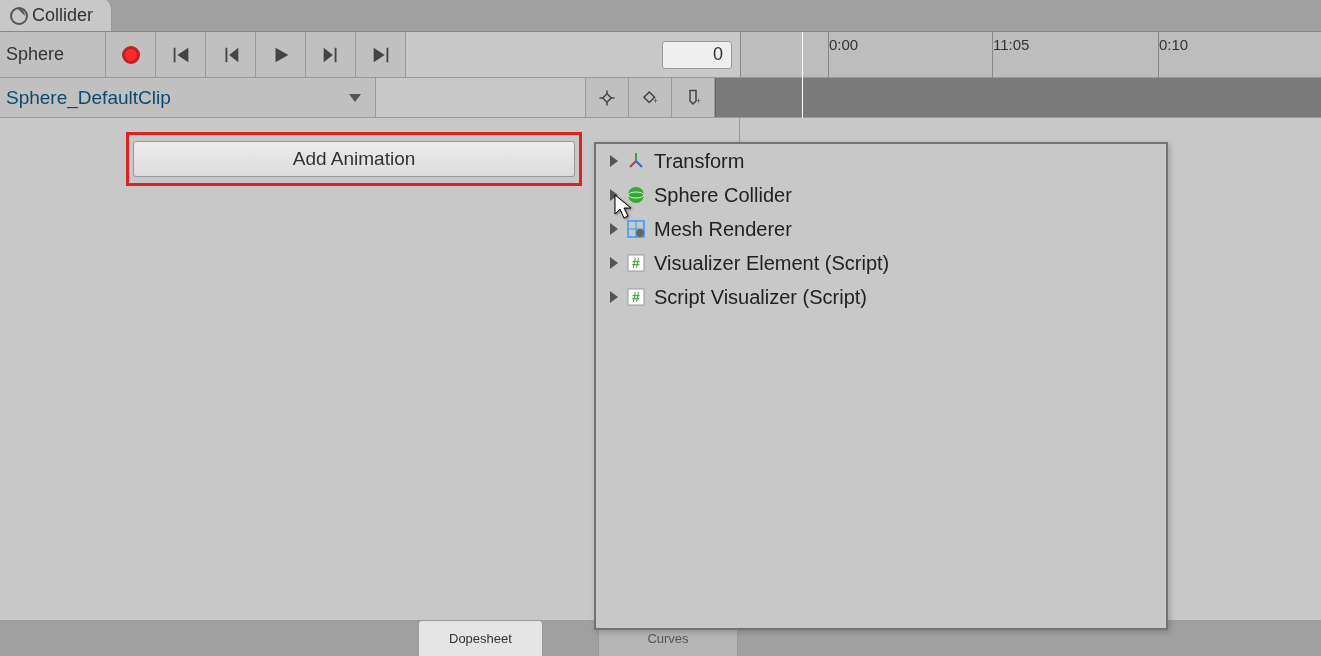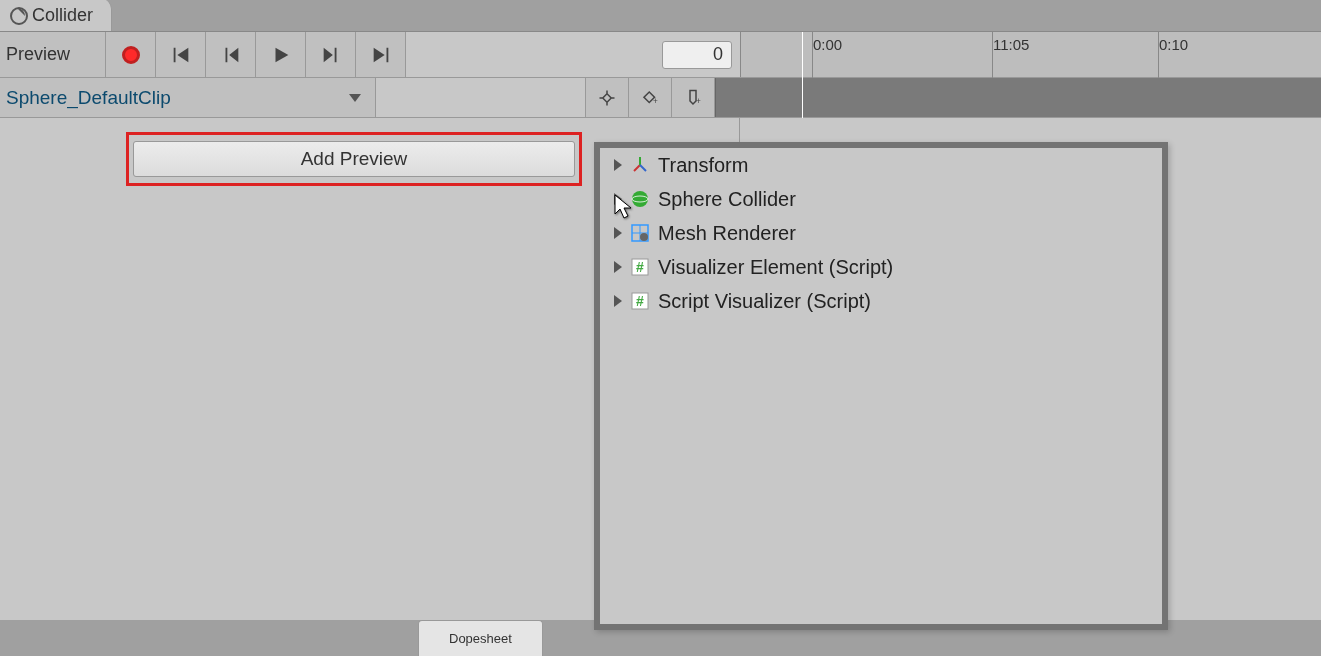--- a/index.html
+++ b/index.html
@@ -35,21 +35,21 @@
   .playhead { position: absolute; left: 86px; top: -46px; width: 1px; height: 86px; background: #fff; }
 
   
   .main-area { position: absolute; top: 118px; left: 0; right: 0; bottom: 36px; display: flex; }
   .left-panel { width: 740px; position: relative; border-right: 1px solid #999; }
   .add-prop-wrap { position: absolute; left: 126px; top: 14px; width: 456px; height: 54px; border: 3px solid #d22; display: flex; align-items: center; justify-content: center; padding: 4px; }
   .add-prop-btn { width: 100%; height: 36px; background: linear-gradient(#ececec, #dcdcdc); border: 1px solid #999; border-radius: 3px; font-size: 19px; color: #333; }
   .right-panel { flex: 1; background: #c8c8c8; }
 
   
-  .prop-popup { position: absolute; left: 594px; top: 142px; width: 574px; height: 488px; background: #c8c8c8; border: 6px solid #737373; box-shadow: 2px 2px 6px rgba(0,0,0,0.2); z-index: 10; }
+  .prop-popup { position: absolute; left: 594px; top: 142px; width: 574px; height: 488px; background: #c8c8c8; border: 2px solid #737373; box-shadow: 2px 2px 6px rgba(0,0,0,0.2); z-index: 10; }
   .prop-item { display: flex; align-items: center; height: 34px; padding-left: 14px; gap: 8px; font-size: 20px; color: #222; }
   .expand-arrow { width: 0; height: 0; border-left: 8px solid #555; border-top: 6px solid transparent; border-bottom: 6px solid transparent; }
   .prop-icon { width: 20px; height: 20px; display: inline-flex; align-items: center; justify-content: center; }
 
   
   .cursor { position: absolute; left: 614px; top: 194px; width: 20px; height: 26px; z-index: 20; }
   .cursor svg { filter: drop-shadow(1px 1px 1px rgba(0,0,0,0.5)); }
 
   
   .bottom-bar { position: absolute; bottom: 0; left: 0; right: 0; height: 36px; background: #a0a0a0; display: flex; align-items: stretch; }
@@ -64,21 +64,21 @@
 
 <div class="tab-bar">
   <div class="tab">
     <span class="tab-icon"></span>
     <span class="tab-label">Collider</span>
   </div>
 </div>
 
 <div class="controls-row">
   <div class="preview-btn">
-    <span>Preview</span>
+    <span>Sphere</span>
   </div>
   <div class="ctrl-btn">
     <div class="record-circle"></div>
   </div>
   <div class="ctrl-btn">
     <svg viewBox="0 0 24 24">
         <path fill="#444" d="M4 4h2v16H4zM20 4v16L8 12z"></path>
       </svg>
   </div>
   <div class="ctrl-btn">
@@ -98,21 +98,21 @@
   </div>
   <div class="ctrl-btn">
     <svg viewBox="0 0 24 24">
         <path fill="#444" d="M18 4h2v16h-2zM4 4v16l12-8z"></path>
       </svg>
   </div>
   <div class="frame-input-wrap">
     <input class="frame-input" value="0" style="">
   </div>
   <div class="timeline-ruler">
-    <div class="ruler-tick" style="left:72px"><span>0:00</span></div>
+    <div class="ruler-tick" style="left:88px"><span>0:00</span></div>
     <div class="ruler-tick" style="left:252px"><span>11:05</span></div>
     <div class="ruler-tick" style="left:418px"><span>0:10</span></div>
   </div>
 </div>
 
 <div class="clip-row">
   <div class="clip-select">
     <span>Sphere_DefaultClip</span>
     <span class="dropdown-caret"></span>
   </div>
@@ -137,21 +137,21 @@
   </div>
   <div class="timeline-body">
     <div class="playhead"></div>
   </div>
 </div>
 
 <div class="main-area">
   <div class="left-panel">
     <div class="add-prop-wrap">
       <button class="add-prop-btn">
-        <span>Add Preview</span>
+        <span>Add Animation</span>
       </button>
     </div>
   </div>
   <div class="right-panel"></div>
 </div>
 
 <div class="prop-popup">
   <div class="prop-item">
     <span class="expand-arrow"></span>
     <span class="prop-icon">
@@ -211,13 +211,16 @@
   <svg viewBox="0 0 20 26">
       <path fill="#fff" stroke="#000" stroke-width="1" d="M1 1 L1 20 L6 15 L10 24 L14 22 L10 14 L17 14 Z"></path>
     </svg>
 </div>
 
 <div class="bottom-bar">
   <div class="bottom-spacer"></div>
   <div class="bottom-tab">
     <span>Dopesheet</span>
   </div>
+  <div class="bottom-tab inactive" style="position:absolute; left:598px; width:140px; height:36px;">
+    <span>Curves</span>
+  </div>
 </div>
 
 </body></html>

